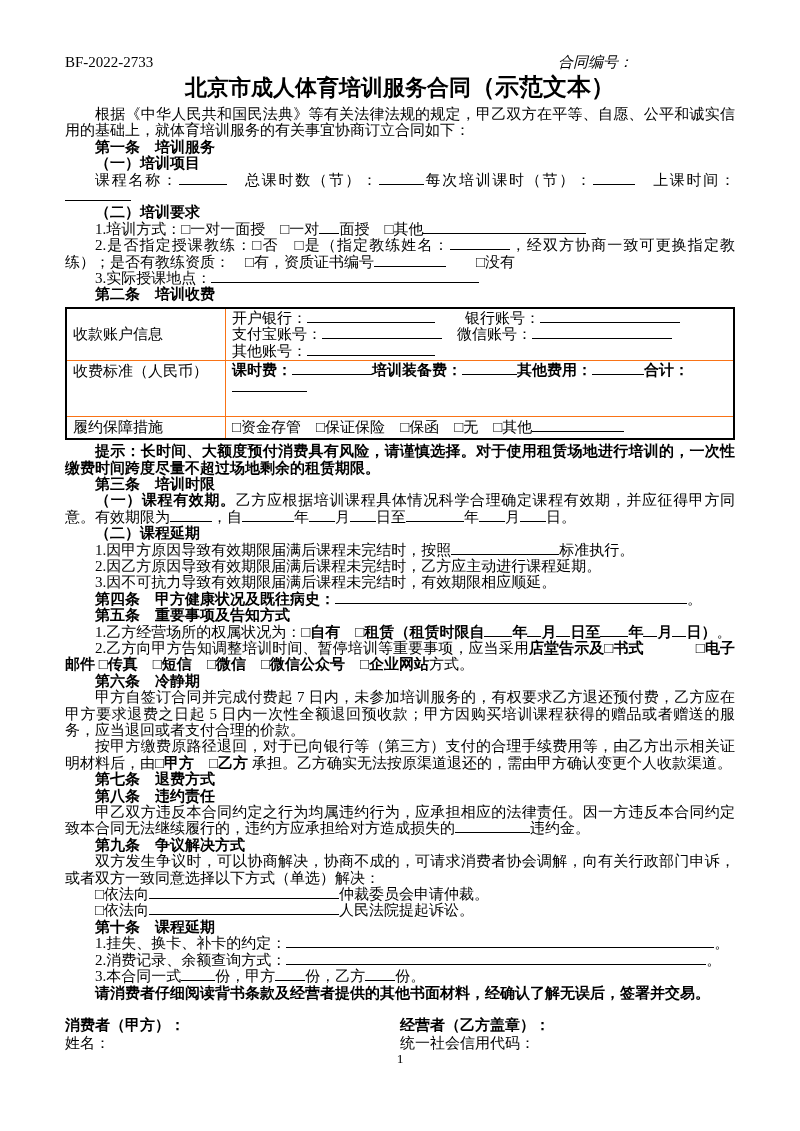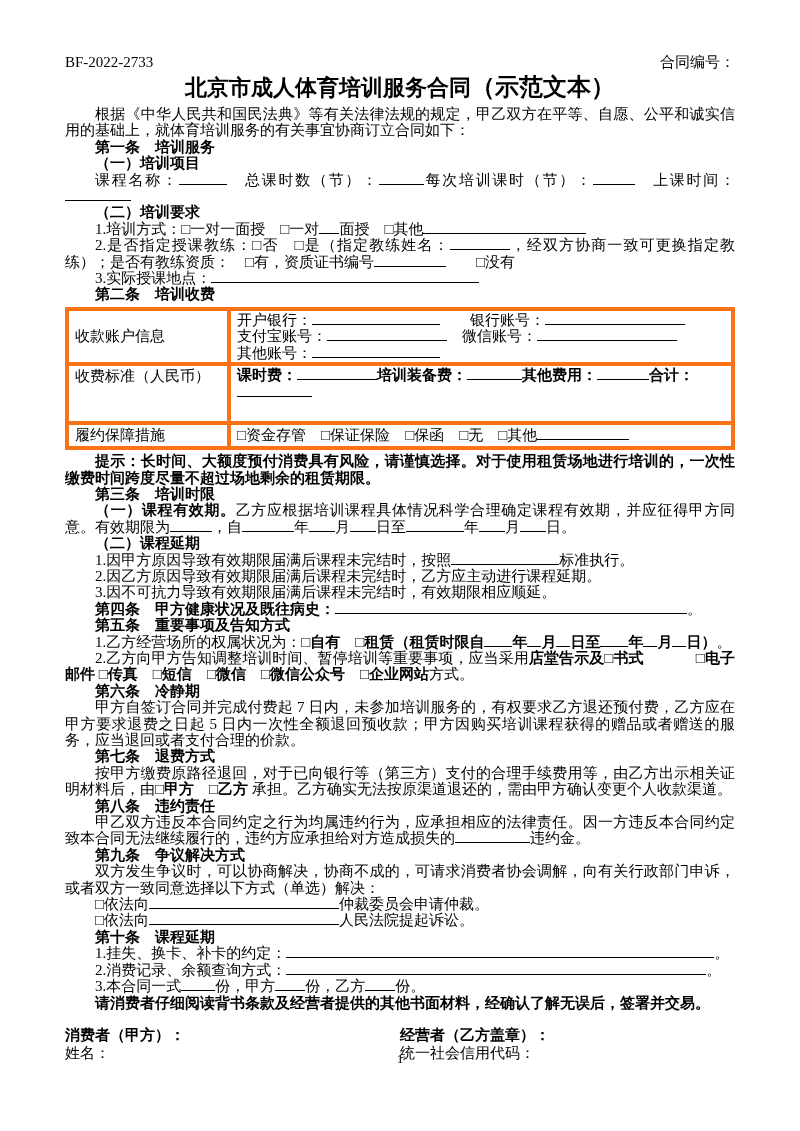--- a/index.html
+++ b/index.html
@@ -2,32 +2,32 @@
 <html><head>
 <meta charset="utf-8">
 <style>
   html,body{margin:0;padding:0;background:#ffffff;}
   .page{
     width:800px;height:1131px;background:#fff;box-sizing:border-box;
     padding:53px 65px 0 65px;position:relative;color:#000;
     font-family:"Liberation Serif","DejaVu Serif",serif;font-size:15px;
   }
   .hdr{display:flex;justify-content:space-between;line-height:18px;margin-bottom:2px;}
-  .hdr .cno{}
+  .hdr .cno{margin-right:102px;font-style:italic;}
   .title{text-align:center;margin:3px 0 3px 0;line-height:26px;}
   .tmain{font-size:22px;font-weight:700;font-family:"Liberation Sans","DejaVu Sans",sans-serif;}
   .tsub{font-size:24px;font-weight:700;font-family:"Liberation Sans","DejaVu Sans",sans-serif;}
   .ln{margin:0;line-height:16.4px;text-align:justify;}
   .ind{text-indent:2em;}
   .h{font-family:"Liberation Sans","DejaVu Sans",sans-serif;font-weight:700;}
   .t{font-family:"Liberation Serif","DejaVu Serif",serif;}
   .bl{display:inline-block;height:12px;border-bottom:1px solid #000;}
   .sp{display:inline-block;height:1px;}
   table.fee{width:100%;border-collapse:collapse;border:2px solid #000;margin:4px 0 3px 0;}
-  table.fee td{border:4px solid #f97316;padding:1px 6px;vertical-align:middle;}
+  table.fee td{border:1px solid #f97316;padding:1px 6px;vertical-align:middle;}
   td.lbl{width:146px;font-family:"Liberation Sans","DejaVu Sans",sans-serif;font-weight:400;padding-left:11px;}
   td.lbl.top{vertical-align:top;padding-top:1px;}
   td.cnt .ln{text-align:left;}
   td.cnt.low{vertical-align:bottom;padding-bottom:21px;height:33px;font-weight:bold;}
   .sign{display:flex;margin-top:15px;}
   .sign .col{width:50%;}
   .sign .ln{line-height:18px;text-align:left;}
   .pageno{position:absolute;bottom:64px;left:0;right:0;text-align:center;font-size:13.5px;}
 </style>
 </head>
@@ -88,22 +88,22 @@
       <p class="ln ind"><span class="h">（二）课程延期</span></p>
       <p class="ln ind"><span class="t">1.因甲方原因导致有效期限届满后课程未完结时，按照</span><span class="bl" style="width: 108px;"></span><span class="t">标准执行。</span></p>
       <p class="ln ind"><span class="t">2.因乙方原因导致有效期限届满后课程未完结时，乙方应主动进行课程延期。</span></p>
       <p class="ln ind"><span class="t">3.因不可抗力导致有效期限届满后课程未完结时，有效期限相应顺延。</span></p>
       <p class="ln ind"><span class="h">第四条　甲方健康状况及既往病史：</span><span class="bl" style="width: 352px;"></span><span class="t">。</span></p>
       <p class="ln ind"><span class="h">第五条　重要事项及告知方式</span></p>
       <p class="ln ind"><span class="t">1.乙方经营场所的权属状况为：</span><span class="h">□自有</span><span class="t">　</span><span class="h">□租赁</span><span class="h">（租赁时限自</span><span class="bl" style="width: 28px;"></span><span class="h">年</span><span class="bl" style="width: 14px;"></span><span class="h">月</span><span class="bl" style="width: 14px;"></span><span class="h">日至</span><span class="bl" style="width: 28px;"></span><span class="h">年</span><span class="bl" style="width: 14px;"></span><span class="h">月</span><span class="bl" style="width: 14px;"></span><span class="h">日）</span><span class="t">。</span></p>
       <p class="ln ind"><span class="t">2.乙方向甲方告知调整培训时间、暂停培训等重要事项，应当采用</span><span class="h">店堂告示及</span><span class="h">□书式</span><span class="sp" style="width: 52px;"></span><span class="h">□电子邮件</span><span class="t"> </span><span class="h">□传真</span><span class="t">　</span><span class="h">□短信</span><span class="t">　</span><span class="h">□微信</span><span class="t">　</span><span class="h">□微信公众号</span><span class="t">　</span><span class="h">□企业网站</span><span class="t">方式。</span></p>
       <p class="ln ind"><span class="h">第六条　冷静期</span></p>
       <p class="ln ind"><span class="t">甲方自签订合同并完成付费起 7 日内，未参加培训服务的，有权要求乙方退还预付费，乙方应在甲方要求退费之日起 5 日内一次性全额退回预收款；甲方因购买培训课程获得的赠品或者赠送的服务，应当退回或者支付合理的价款。</span></p>
+      <p class="ln ind"><span class="t">按甲方缴费原路径退回，对于已向银行等（第三方）支付的合理手续费用等，由乙方出示相关证明材料后，由</span><span class="h">□甲方</span><span class="t">　</span><span class="h">□乙方</span><span class="t"> 承担。乙方确实无法按原渠道退还的，需由甲方确认变更个人收款渠道。</span></p>
       <p class="ln ind"><span class="h">第七条　退费方式</span></p>
-      <p class="ln ind"><span class="t">按甲方缴费原路径退回，对于已向银行等（第三方）支付的合理手续费用等，由乙方出示相关证明材料后，由</span><span class="h">□甲方</span><span class="t">　</span><span class="h">□乙方</span><span class="t"> 承担。乙方确实无法按原渠道退还的，需由甲方确认变更个人收款渠道。</span></p>
       <p class="ln ind"><span class="h">第八条　违约责任</span></p>
       <p class="ln ind"><span class="t">甲乙双方违反本合同约定之行为均属违约行为，应承担相应的法律责任。因一方违反本合同约定致本合同无法继续履行的，违约方应承担给对方造成损失的</span><span class="bl" style="width: 75px;"></span><span class="t">违约金。</span></p>
       <p class="ln ind"><span class="h">第九条　争议解决方式</span></p>
       <p class="ln ind"><span class="t">双方发生争议时，可以协商解决，协商不成的，可请求消费者协会调解，向有关行政部门申诉，或者双方一致同意选择以下方式（单选）解决：</span></p>
       <p class="ln ind"><span class="t">□依法向</span><span class="bl" style="width: 190px;"></span><span class="t">仲裁委员会申请仲裁。</span></p>
       <p class="ln ind"><span class="t">□依法向</span><span class="bl" style="width: 190px;"></span><span class="t">人民法院提起诉讼。</span></p>
       <p class="ln ind"><span class="h">第十条　课程延期</span></p>
       <p class="ln ind"><span class="t">1.挂失、换卡、补卡的约定：</span><span class="bl" style="width: 428px;"></span><span class="t">。</span></p>
       <p class="ln ind"><span class="t">2.消费记录、余额查询方式：</span><span class="bl" style="width: 420px;"></span><span class="t">。</span></p>
       <p class="ln ind"><span class="t">3.本合同一式</span><span class="bl" style="width: 34px;"></span><span class="t">份，甲方</span><span class="bl" style="width: 30px;"></span><span class="t">份，乙方</span><span class="bl" style="width: 30px;"></span><span class="t">份。</span></p>

